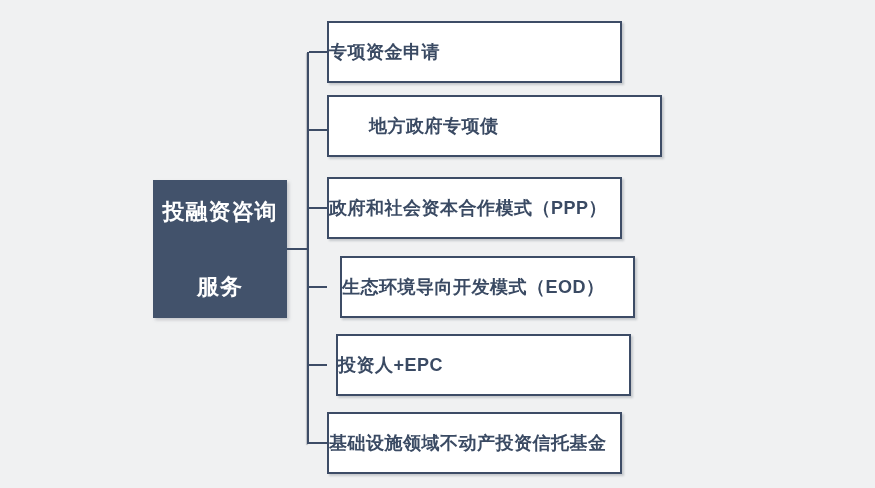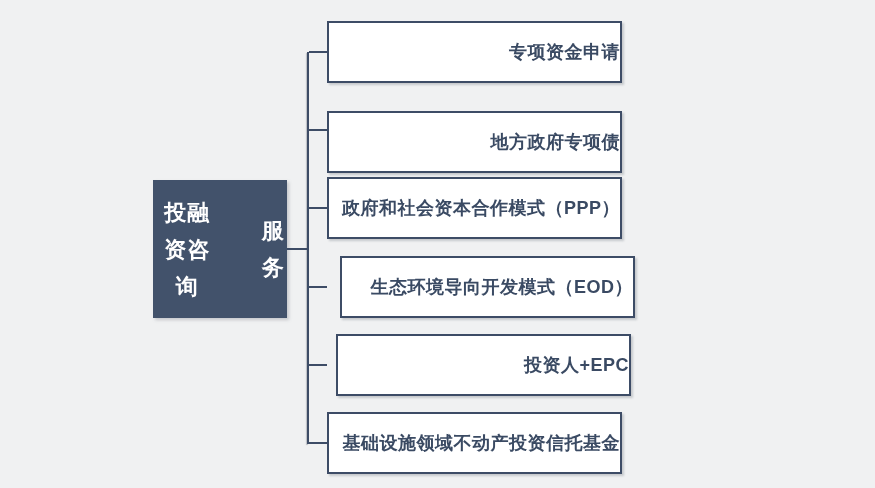--- a/index.html
+++ b/index.html
@@ -23,20 +23,21 @@
   
   .root-node{
     position:absolute;
     left:153px;
     top:180px;
     width:134px;
     height:138px;
     background:var(--fill);
     color:#ffffff;
     display:flex;
+    flex-direction:column;
     align-items:center;
     justify-content:center;
     text-align:center;
     font-size:22px;
     font-weight:bold;
     line-height:37px;
     letter-spacing:1px;
     box-shadow:2px 2px 3px rgba(120,125,135,0.35);
     gap:38px;
   }
@@ -66,21 +67,21 @@
   
   .branch-box{
     position:absolute;
     left:327px;
     width:291px;
     height:58px;
     background:#ffffff;
     border:2px solid var(--border);
     display:flex;
     align-items:center;
-    justify-content:flex-end;
+    justify-content:flex-start;
     text-align:center;
     font-size:18px;
     font-weight:bold;
     color:var(--text);
     letter-spacing:0.5px;
     box-shadow:2px 2px 2px rgba(120,125,135,0.35);
   }
 </style>
 </head>
 <body>
@@ -95,21 +96,21 @@
   <div class="line spine"></div>
   <div class="line root-link"></div>
 
   <div id="branches">
     <div class="line branch-link" style="top: 51px;"></div>
     <div class="branch-box" style="top: 21px;">
       <span>专项资金申请</span>
     </div>
 
     <div class="line branch-link" style="top: 129px;"></div>
-    <div class="branch-box" style="top: 111px;">
+    <div class="branch-box" style="top: 95px; padding-left: 40px;">
       <span>地方政府专项债</span>
     </div>
 
     <div class="line branch-link" style="top: 207px;"></div>
     <div class="branch-box" style="top: 177px;">
       <span>政府和社会资本合作模式（PPP）</span>
     </div>
 
     <div class="line branch-link" style="top: 286px;"></div>
     <div class="branch-box" style="top: 256px; margin-left: 13px;">

